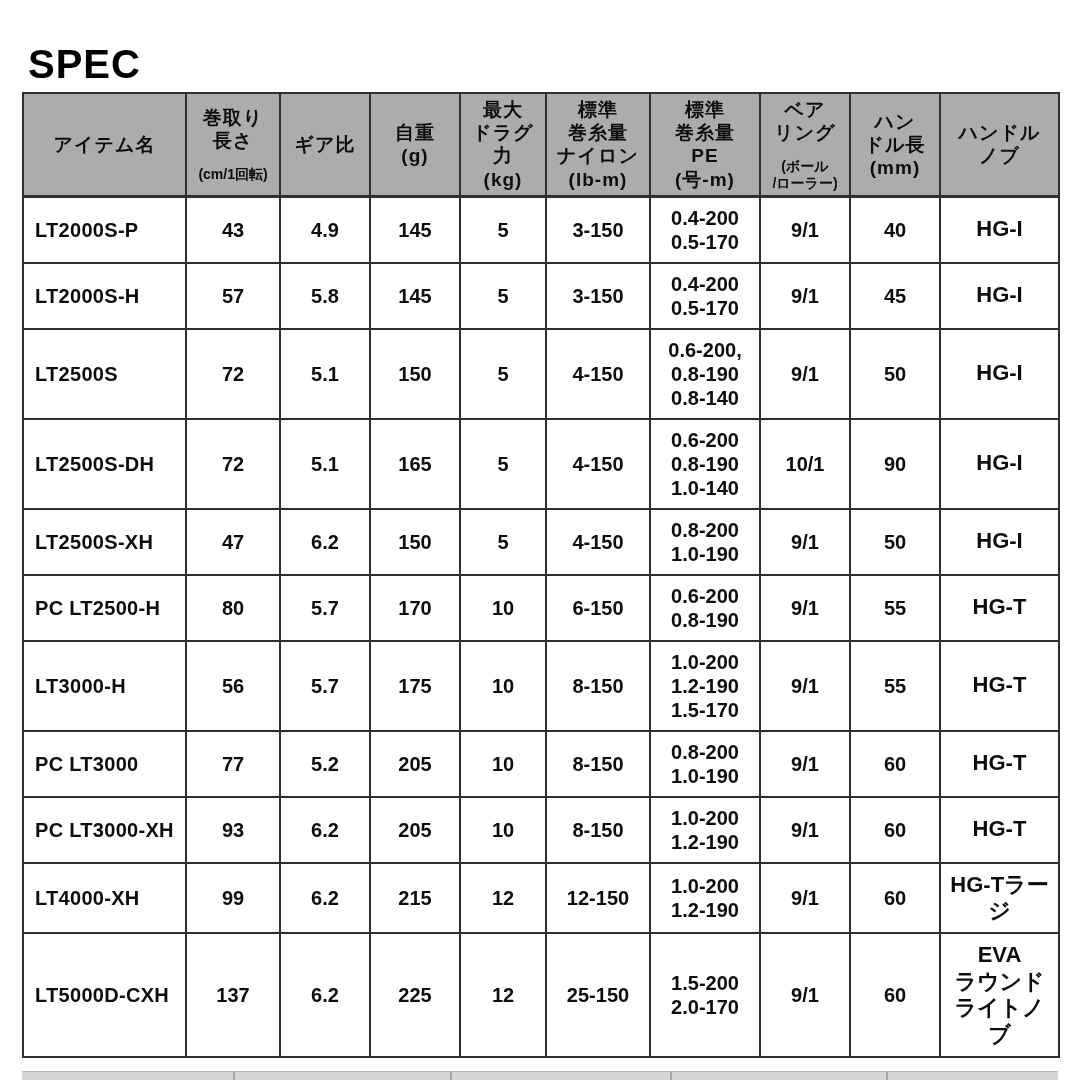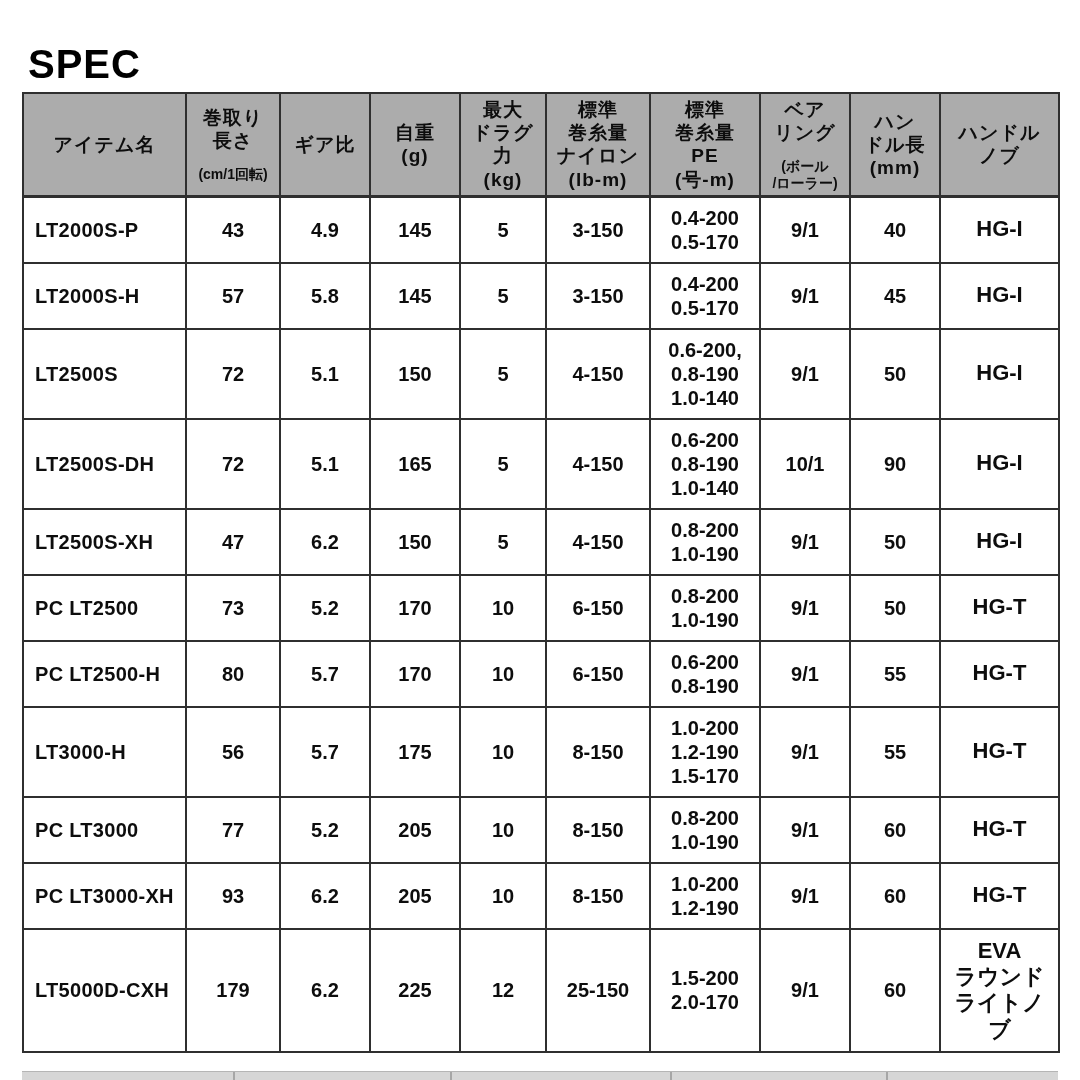--- a/index.html
+++ b/index.html
@@ -170,21 +170,21 @@
         </tr>
         <tr>
           <td class="cell-item">LT2500S</td>
           <td class="cell-retrieve">72</td>
           <td class="cell-gear">5.1</td>
           <td class="cell-weight">150</td>
           <td class="cell-drag">5</td>
           <td class="cell-nylon">4-150</td>
           <td class="cell-pe">0.6-200,
 0.8-190
-1.0-140</td>
+0.8-140</td>
           <td class="cell-bearing">9/1</td>
           <td class="cell-handle">50</td>
           <td class="cell-knob">HG-I</td>
         </tr>
         <tr>
           <td class="cell-item">LT2500S-DH</td>
           <td class="cell-retrieve">72</td>
           <td class="cell-gear">5.1</td>
           <td class="cell-weight">165</td>
           <td class="cell-drag">5</td>
@@ -201,33 +201,20 @@
           <td class="cell-retrieve">47</td>
           <td class="cell-gear">6.2</td>
           <td class="cell-weight">150</td>
           <td class="cell-drag">5</td>
           <td class="cell-nylon">4-150</td>
           <td class="cell-pe">0.8-200
 1.0-190</td>
           <td class="cell-bearing">9/1</td>
           <td class="cell-handle">50</td>
           <td class="cell-knob">HG-I</td>
-        </tr>
-        <tr>
-          <td class="cell-item">PC LT2500</td>
-          <td class="cell-retrieve">73</td>
-          <td class="cell-gear">5.2</td>
-          <td class="cell-weight">170</td>
-          <td class="cell-drag">10</td>
-          <td class="cell-nylon">6-150</td>
-          <td class="cell-pe">0.8-200
-1.0-190</td>
-          <td class="cell-bearing">9/1</td>
-          <td class="cell-handle">50</td>
-          <td class="cell-knob">HG-T</td>
         </tr>
         <tr>
           <td class="cell-item">PC LT2500-H</td>
           <td class="cell-retrieve">80</td>
           <td class="cell-gear">5.7</td>
           <td class="cell-weight">170</td>
           <td class="cell-drag">10</td>
           <td class="cell-nylon">6-150</td>
           <td class="cell-pe">0.6-200
 0.8-190</td>
@@ -269,22 +256,36 @@
           <td class="cell-weight">205</td>
           <td class="cell-drag">10</td>
           <td class="cell-nylon">8-150</td>
           <td class="cell-pe">1.0-200
 1.2-190</td>
           <td class="cell-bearing">9/1</td>
           <td class="cell-handle">60</td>
           <td class="cell-knob">HG-T</td>
         </tr>
         <tr>
+          <td class="cell-item">LT4000-XH</td>
+          <td class="cell-retrieve">99</td>
+          <td class="cell-gear">6.2</td>
+          <td class="cell-weight">215</td>
+          <td class="cell-drag">12</td>
+          <td class="cell-nylon">12-150</td>
+          <td class="cell-pe">1.0-200
+1.2-190</td>
+          <td class="cell-bearing">9/1</td>
+          <td class="cell-handle">60</td>
+          <td class="cell-knob">HG-Tラー
+ジ</td>
+        </tr>
+        <tr>
           <td class="cell-item">LT5000D-CXH</td>
-          <td class="cell-retrieve">179</td>
+          <td class="cell-retrieve">137</td>
           <td class="cell-gear">6.2</td>
           <td class="cell-weight">225</td>
           <td class="cell-drag">12</td>
           <td class="cell-nylon">25-150</td>
           <td class="cell-pe">1.5-200
 2.0-170</td>
           <td class="cell-bearing">9/1</td>
           <td class="cell-handle">60</td>
           <td class="cell-knob">EVA
 ラウンド

